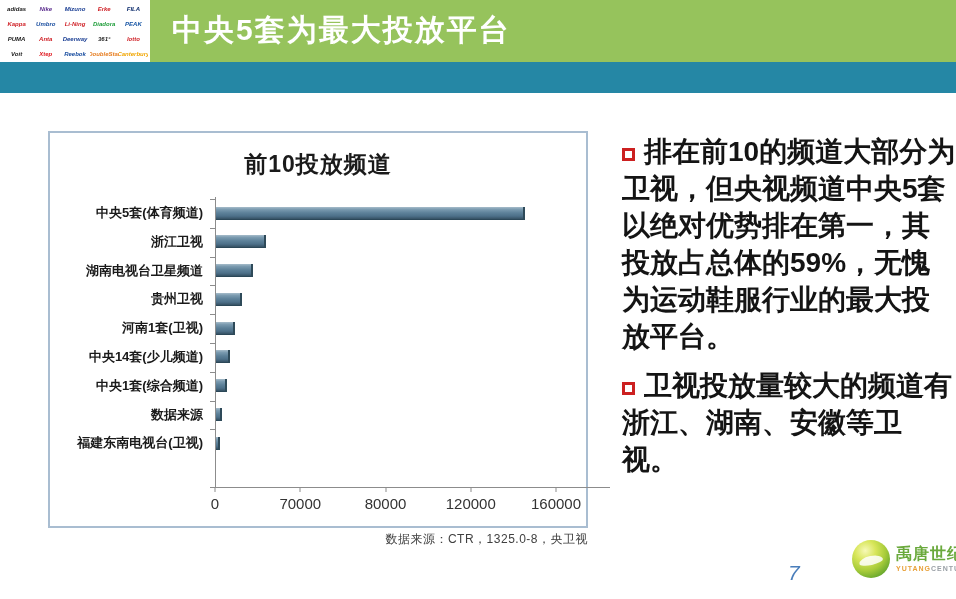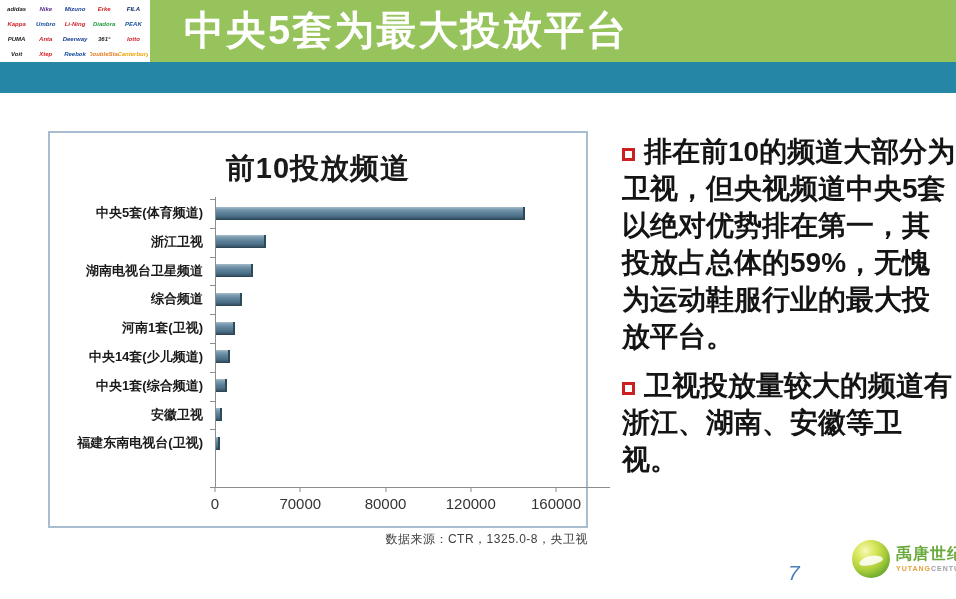--- a/index.html
+++ b/index.html
@@ -3,32 +3,32 @@
 <meta charset="utf-8">
 <style>
   * { margin:0; padding:0; box-sizing:border-box; }
   html,body { width:956px; height:599px; background:#ffffff; overflow:hidden;
               font-family:"Liberation Sans","DejaVu Sans",sans-serif; position:relative; }
 
   
   .banner { position:absolute; left:0; top:0; width:956px; height:62px; background:#96c35c; }
   .teal-band { position:absolute; left:0; top:62px; width:956px; height:31px; background:#2587a5; }
   .slide-title { position:absolute; left:172px; top:0; height:62px; line-height:60px;
-                 font-size:40px; font-weight:bold; color:#ffffff; letter-spacing:2px; white-space:nowrap;margin-left:12px; }
+                 font-size:30px; font-weight:bold; color:#ffffff; letter-spacing:2px; white-space:nowrap; }
   .logo-box { position:absolute; left:0; top:0; width:150px; height:62px; background:#ffffff;
               display:grid; grid-template-columns:repeat(5,1fr); grid-template-rows:repeat(4,1fr);
               padding:1px 2px; }
   .brand-logo { display:flex; align-items:center; justify-content:center;
                 font-size:6px; font-weight:bold; font-style:italic; overflow:hidden; white-space:nowrap; }
 
   
   .chart-panel { position:absolute; left:48px; top:131px; width:540px; height:397px;
                  background:#ffffff; border:2px solid #a9bdd1; }
   .chart-title { position:absolute; left:0; top:16px; width:100%; text-align:center;
-                 font-size:29px; font-weight:bold; color:#1a1a1a; letter-spacing:1px; }
+                 font-size:23px; font-weight:bold; color:#1a1a1a; letter-spacing:1px; }
   .plot { position:absolute; left:0; top:64px; width:536px; height:310px; }
   .y-axis-line { position:absolute; left:165px; top:0; width:1px; height:291px; background:#8c8c8c; }
   .x-baseline { position:absolute; left:160px; top:290px; width:400px; height:1px; background:#8c8c8c; }
   .chart-rows { position:absolute; left:0; top:2px; width:536px; }
   .chart-row { display:flex; height:28.8px; position:relative; }
   .chart-row::before { content:''; position:absolute; left:160px; top:0; width:6px; height:1px; background:#8c8c8c; }
   .row-label { width:160px; padding-right:7px; text-align:right; font-size:13px; font-weight:bold;
                color:#1a1a1a; line-height:28.8px; white-space:nowrap; }
   .row-barwrap { position:relative; flex:1; }
   .bar { position:absolute; left:166px; margin-left:-160px; top:7.5px; height:13px;
@@ -109,21 +109,21 @@
             <div class="bar" style="left: 166px; transform: translateX(-160px); width: 50.0844px;"></div>
           </div>
         </div>
         <div class="chart-row">
           <div class="row-label">湖南电视台卫星频道</div>
           <div class="row-barwrap">
             <div class="bar" style="left: 166px; transform: translateX(-160px); width: 37.0838px;"></div>
           </div>
         </div>
         <div class="chart-row">
-          <div class="row-label">综合频道</div>
+          <div class="row-label">贵州卫视</div>
           <div class="row-barwrap">
             <div class="bar" style="left: 166px; transform: translateX(-160px); width: 26.0012px;"></div>
           </div>
         </div>
         <div class="chart-row">
           <div class="row-label">河南1套(卫视)</div>
           <div class="row-barwrap">
             <div class="bar" style="left: 166px; transform: translateX(-160px); width: 18.9681px;"></div>
           </div>
         </div>
@@ -133,21 +133,21 @@
             <div class="bar" style="left: 166px; transform: translateX(-160px); width: 14.2794px;"></div>
           </div>
         </div>
         <div class="chart-row">
           <div class="row-label">中央1套(综合频道)</div>
           <div class="row-barwrap">
             <div class="bar" style="left: 166px; transform: translateX(-160px); width: 11.0825px;"></div>
           </div>
         </div>
         <div class="chart-row">
-          <div class="row-label">安徽卫视</div>
+          <div class="row-label">数据来源</div>
           <div class="row-barwrap">
             <div class="bar" style="left: 166px; transform: translateX(-160px); width: 5.9675px;"></div>
           </div>
         </div>
         <div class="chart-row">
           <div class="row-label">福建东南电视台(卫视)</div>
           <div class="row-barwrap">
             <div class="bar" style="left: 166px; transform: translateX(-160px); width: 4.04938px;"></div>
           </div>
         </div>

